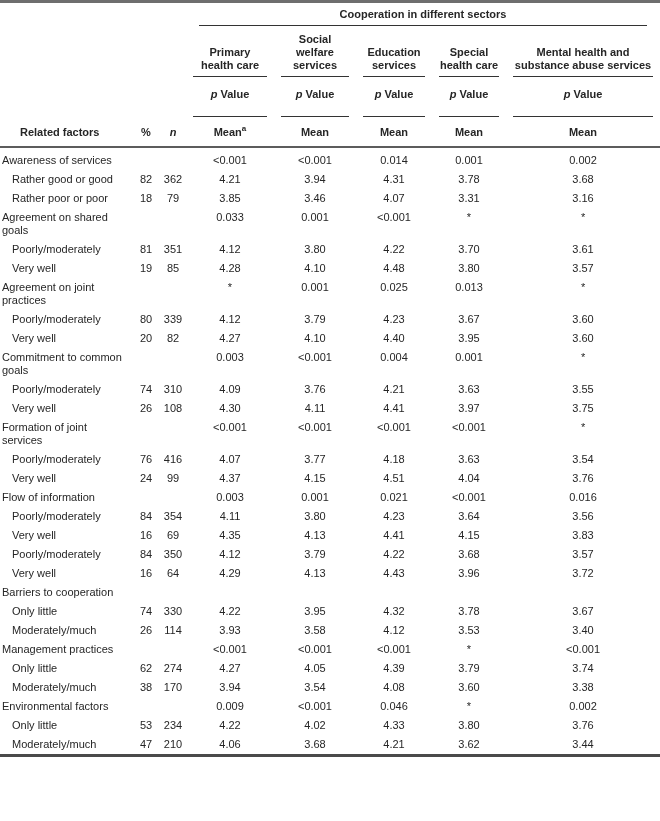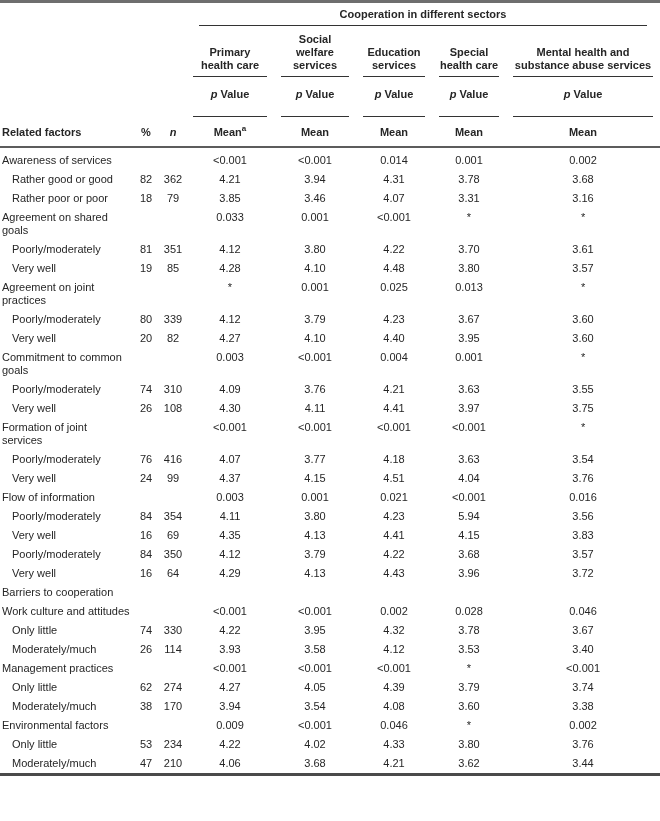--- a/index.html
+++ b/index.html
@@ -52,21 +52,21 @@
   }
   th.pval { padding-top: 11px; }
   th.pval .hd-u { padding-bottom: 15px; }
   .it { font-style: italic; }
   tr.meanrow th {
     padding: 9px 0 7px 0;
     border-bottom: 2px solid #5c5c5c;
   }
   tr.meanrow th.stub {
     text-align: left;
-    padding-left: 2px;
+    padding-left: 20px;
   }
   tr.meanrow sup {
     font-size: 8px;
     vertical-align: super;
     line-height: 0;
   }
   tbody td {
     padding: 3px 2px;
     vertical-align: top;
     text-align: center;
@@ -330,21 +330,21 @@
     <td>0.016</td>
   </tr>
 
   <tr>
     <td class="label indent">Poorly/moderately</td>
     <td>84</td>
     <td>354</td>
     <td>4.11</td>
     <td>3.80</td>
     <td>4.23</td>
-    <td>5.94</td>
+    <td>3.64</td>
     <td>3.56</td>
   </tr>
 
   <tr>
     <td class="label indent">Very well</td>
     <td>16</td>
     <td>69</td>
     <td>4.35</td>
     <td>4.13</td>
     <td>4.41</td>
@@ -379,30 +379,20 @@
     <td class="label">Barriers to cooperation</td>
     <td></td>
     <td></td>
     <td></td>
     <td></td>
     <td></td>
     <td></td>
     <td></td>
   </tr>
 
-  <tr>
-    <td class="label">Work culture and attitudes</td>
-    <td></td>
-    <td></td>
-    <td>&lt;0.001</td>
-    <td>&lt;0.001</td>
-    <td>0.002</td>
-    <td>0.028</td>
-    <td>0.046</td>
-  </tr>
 
   <tr>
     <td class="label indent">Only little</td>
     <td>74</td>
     <td>330</td>
     <td>4.22</td>
     <td>3.95</td>
     <td>4.32</td>
     <td>3.78</td>
     <td>3.67</td>

